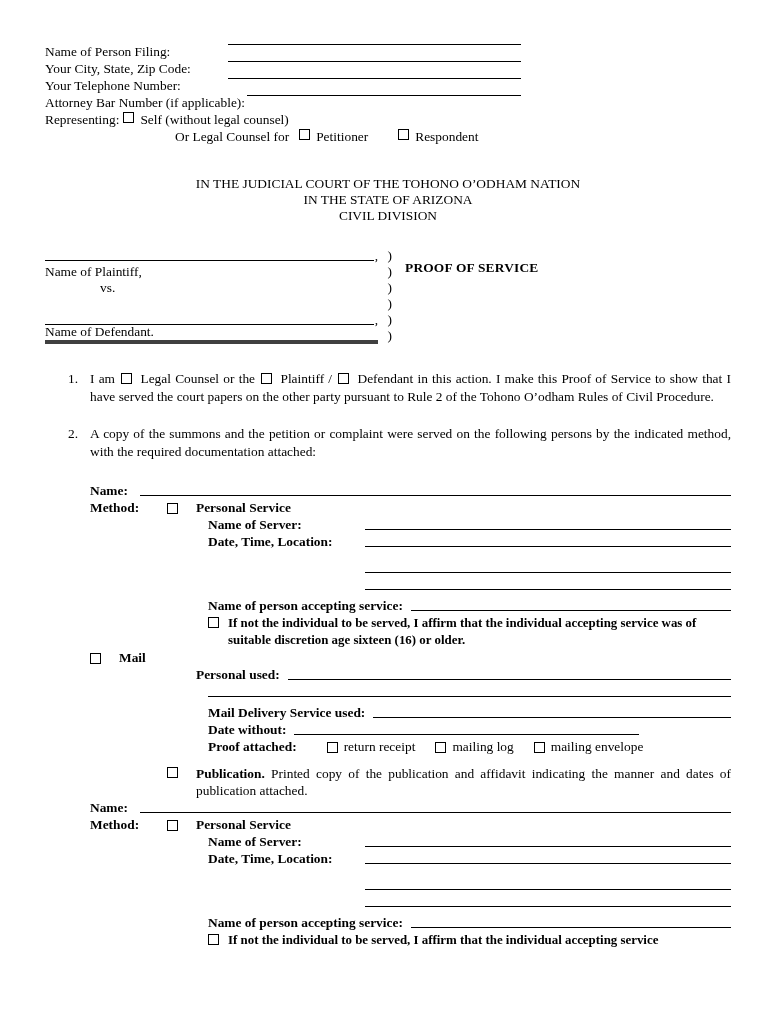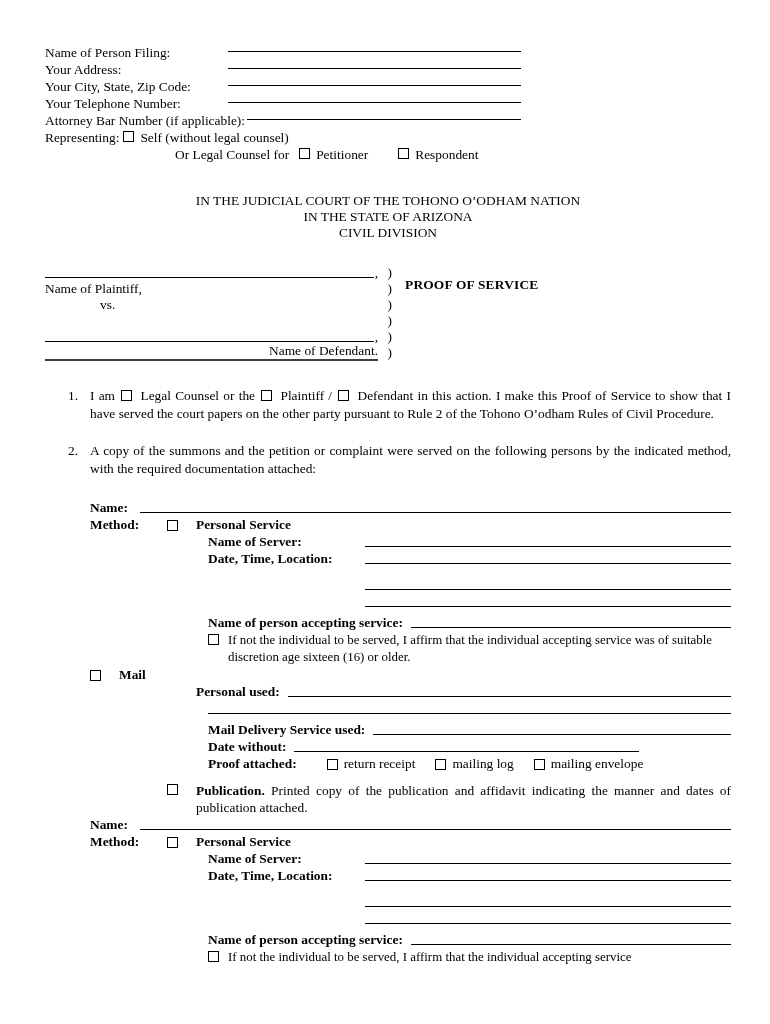--- a/index.html
+++ b/index.html
@@ -10,39 +10,39 @@
     padding:44px 39px 0 45px; overflow:hidden; position:relative;
   }
   .b { font-weight:bold; }
   .cb { display:inline-block; width:11px; height:11px; border:1px solid #000; flex:none; background:#fff; }
   .frow .cb, .trow .cb { margin-bottom:2px; }
   .cbi { display:inline-block; width:11px; height:11px; border:1px solid #000; vertical-align:-1px; margin:0 4px 0 2px; }
   .uline { border-bottom:1px solid #000; height:0; margin-bottom:3px; }
   .fx { flex:1; }
 
   
-  .trow { display:flex; align-items:center; height:17px; width:476px; }
+  .trow { display:flex; align-items:flex-start; height:17px; width:476px; }
   .flabel { flex:none; width:183px; }
   .flabel.auto { width:auto; margin-right:2px; }
   .rep { width:auto; }
   .rep .cb { margin-left:4px; margin-right:6px; }
   .rep2 { margin-left:130px; width:auto; }
   .rep2 .cb { margin-left:10px; margin-right:6px; }
   .rep2 .cb.second { margin-left:30px; }
 
   
   .court { margin-top:30px; text-align:center; line-height:16px; }
 
   
   .caption { display:flex; margin-top:24px; line-height:16px; }
   .cap-left { width:333px; flex:none; }
   .cap-row { display:flex; align-items:flex-end; height:16px; }
   .cap-row .comma { margin-left:1px; }
   .cap-vs { padding-left:55px; }
-  .cap-def { border-bottom:2px solid #404040;justify-content:flex-end; }
+  .cap-def { border-bottom:4px solid #404040; }
   .cap-parens { width:14px; flex:none; text-align:right; }
   .cap-parens div { height:16px; }
   .cap-right { flex:1; padding-left:13px; }
   .case-line { display:inline-block; width:125px; height:13px; border-bottom:1px solid #000; margin-left:4px; }
   .doc-title { font-weight:bold; margin-top:12px; letter-spacing:0.2px; }
 
   
   .para { display:flex; margin-left:23px; line-height:17.5px; }
   .para-1 { margin-top:26px; }
   .para-2 { margin-top:20px; }
@@ -57,45 +57,41 @@
   .w-srv { flex:none; width:157px; }
   .sp { flex:none; }
   .gap-text { margin-left:18px; }
   .inner { margin-left:118px; }
   .ml8 { margin-left:8px; }
   .ml77 { }
   .ml106 { margin-left:106px; }
   .ml118 { margin-left:118px; }
   .mt9 { margin-top:9px; }
   .mt4 { margin-top:4px; }
-  .affirm { position:relative; padding-left:20px; font-weight:normal; margin-top:1px; font-size:12.9px; }
+  .affirm { position:relative; padding-left:20px; font-weight:bold; margin-top:1px; font-size:12.9px; }
   .affirm .cb { position:absolute; left:0; top:2px; }
   .affirm.partial { white-space:nowrap; }
   .dm { width:345px; flex:none; }
   .ml30 { margin-left:30px; }
   .ml20 { margin-left:20px; }
   .gap6 { margin-left:6px; }
   .pub { position:relative; margin-left:77px; padding-left:29px; text-align:justify; margin-top:10px; }
   .pub .cb { position:absolute; left:0; top:2px; }
 </style>
 </head>
 <body>
 
 <div class="page">
 
   <div>
     <div class="trow">
       <span class="flabel">Name of Person Filing:</span>
       <span class="uline fx"></span>
     </div>
     <div class="trow">
-      <span class="flabel">Your Address:</span>
-      <span class="uline fx"></span>
-    </div>
-    <div class="trow">
       <span class="flabel">Your City, State, Zip Code:</span>
       <span class="uline fx"></span>
     </div>
     <div class="trow">
       <span class="flabel">Your Telephone Number:</span>
       <span class="uline fx"></span>
     </div>
     <div class="trow">
       <span class="flabel auto">Attorney Bar Number (if applicable):</span>
       <span class="uline fx"></span>

